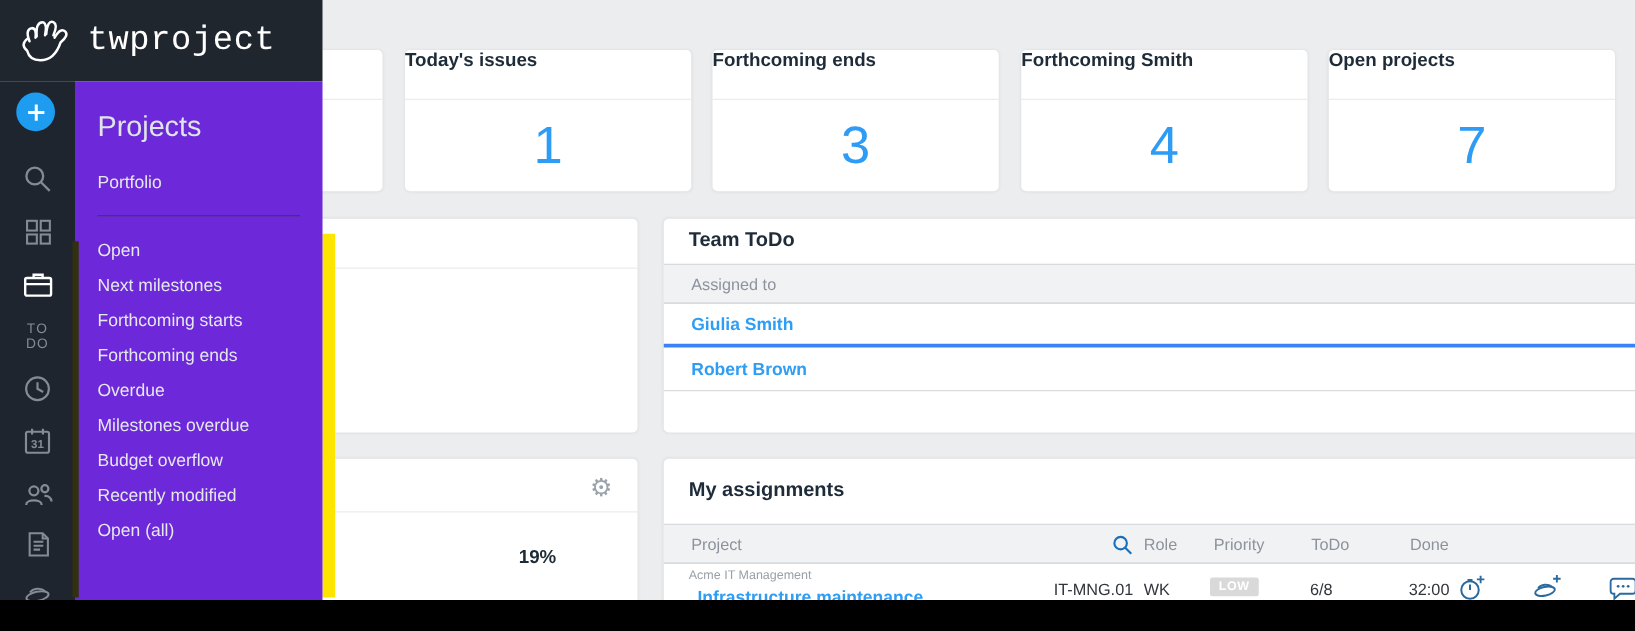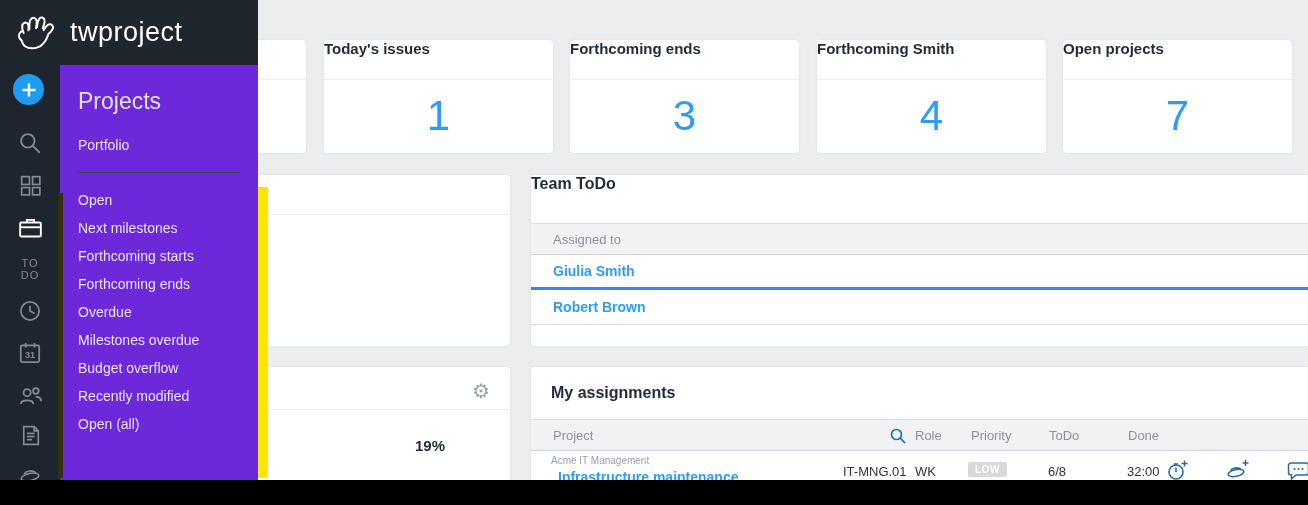--- a/index.html
+++ b/index.html
@@ -3,21 +3,21 @@
 <meta charset="utf-8">
 <style>
   * { margin:0; padding:0; box-sizing:border-box; }
   html,body { width:1308px; height:505px; overflow:hidden; }
   body { font-family:"Liberation Sans", sans-serif; background:#ecedef; position:relative; }
   .abs { position:absolute; }
 
   
   .app-header { left:0; top:0; width:258px; height:65px; background:#20262e; z-index:45;
                 display:flex; align-items:center; padding-left:14px; }
-  .brand-text { color:#ffffff; font-size:27px; font-weight:300; letter-spacing:.5px; margin-left:10px; }
+  .brand-text { color:#ffffff; font-size:27px; font-weight:300; letter-spacing:.5px; margin-left:10px;font-family:Liberation Mono, monospace; }
   .sidebar { left:0; top:65px; width:60px; height:440px; background:#1f252e; z-index:44; }
   .side-item { position:absolute; left:0; width:60px; height:40px; display:flex; align-items:center; justify-content:center;
                color:#848b94; cursor:pointer; }
   .side-item.active { color:#ffffff; }
   .plus-btn { position:absolute; left:13px; top:9px; width:31px; height:31px; border-radius:50%;
               background:#1e9cf0; display:flex; align-items:center; justify-content:center; }
   .todo-text { font-size:11px; line-height:12px; letter-spacing:1px; text-align:center; color:#848b94; }
 
   .flyout { left:60px; top:65px; width:198px; height:415px; background:#6d28d9; z-index:46; padding-top:23px; }
   .flyout-title { color:#dfe4e8; font-size:23px; font-weight:300; padding:0 18px; margin-bottom:16px; }
@@ -88,21 +88,21 @@
 <div class="abs card" style="left:250px; top:367px; width:260px; height:138px; z-index:10;">
   <div style="height:43px; border-bottom:1px solid #ececec; position:relative;">
     <span class="gear-glyph abs" style="right:20px; top:14px;">⚙</span>
   </div>
   <div class="abs" style="left:150px; top:70px; width:60px; text-align:center; font-size:15px; font-weight:bold; color:#1d2b36;">19%</div>
 </div>
 
 <div class="abs yellow-bar"></div>
 
 <div class="abs card" style="left:531px; top:175px; width:777px; height:171px; z-index:10; border-top-right-radius:0; border-bottom-right-radius:0;">
-  <div style="height:48px; display:flex; ">
+  <div style="height:36px; display:flex; align-items:center; padding-left:20px;">
     <span class="panel-title">Team ToDo</span>
   </div>
   <div class="tbl-head" style="padding-left:22px;">
     <span class="tbl-head-label">Assigned to</span>
   </div>
   <div style="height:35px; display:flex; align-items:center; padding-left:22px; border-bottom:3px solid #3b82f6;">
     <span class="row-link">Giulia Smith</span>
   </div>
   <div style="height:35px; display:flex; align-items:center; padding-left:22px; border-bottom:1px solid #d9dbde;">
     <span class="row-link">Robert Brown</span>

